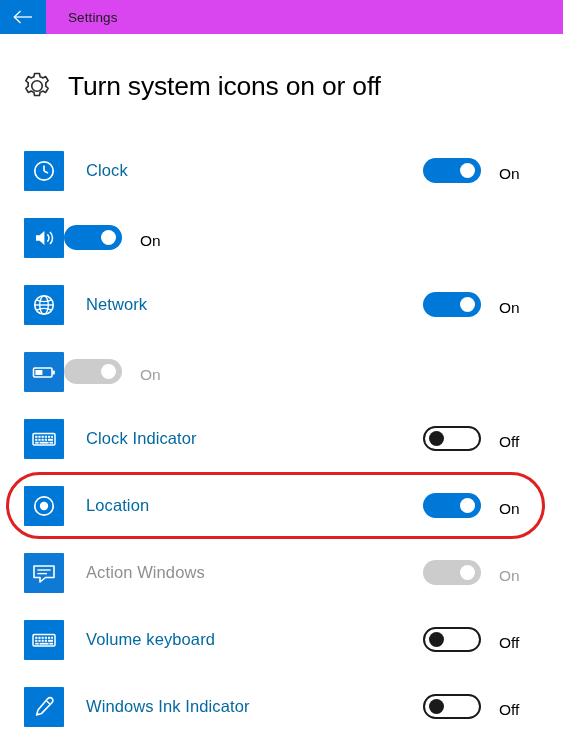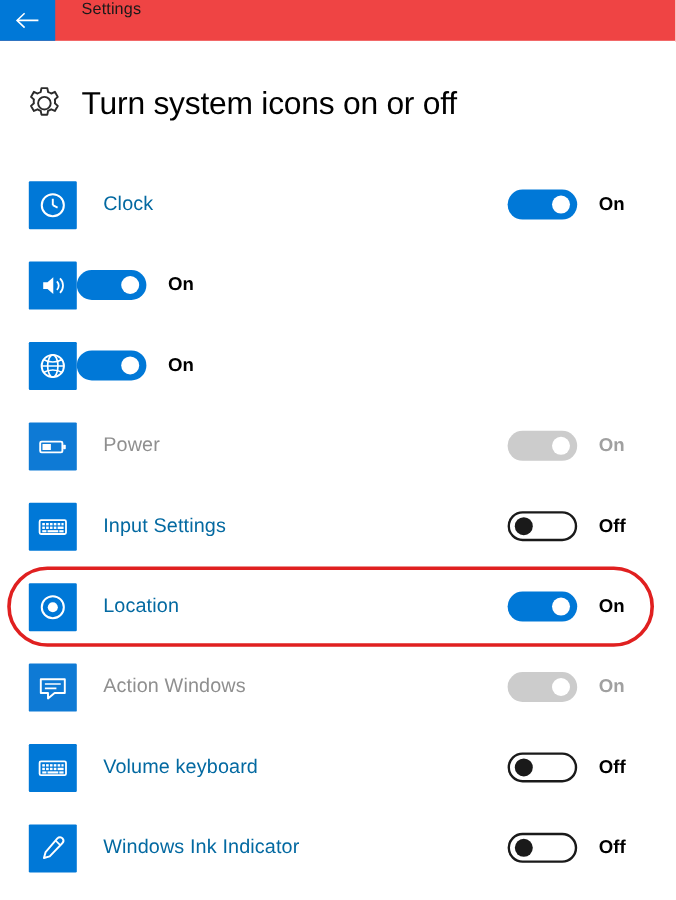--- a/index.html
+++ b/index.html
@@ -13,22 +13,22 @@
     font-family: "Liberation Sans", sans-serif;
     color: #000000;
     overflow: hidden;
     position: relative;
   }
 
   
   .titlebar {
     height: 34px;
     display: flex;
-    align-items: flex-start;
-    background: #ef4444;
+    align-items: center;
+    background: #d946ef;
     border-bottom: 1px solid #ffffff;
   }
   .back-btn {
     width: 46px;
     height: 34px;
     background: #0078d7;
     display: flex;
     align-items: center;
     justify-content: center;
   }
@@ -87,24 +87,23 @@
     font-size: 16.5px;
     color: #0369a1;
     flex: 1 1 auto;
     letter-spacing: 0.1px;
   }
   .row-label.dim { color: #8f8f8f; }
 
   
   .toggle-wrap {
     display: flex;
-    align-items: center;
+    align-items: flex-end;
     width: 140px;
     flex: 0 0 140px;
-    font-weight: bold;
   }
   .toggle {
     width: 58px;
     height: 25px;
     border-radius: 13px;
     position: relative;
     flex: 0 0 58px;
     box-sizing: border-box;
   }
   .toggle.on {
@@ -206,36 +205,36 @@
     <div class="row">
       <div class="row-icon">
         <svg width="26" height="26" viewBox="0 0 26 26">
         <circle cx="13" cy="13" r="9.3" fill="none" stroke="#ffffff" stroke-width="1.6"></circle>
         <ellipse cx="13" cy="13" rx="4.3" ry="9.3" fill="none" stroke="#ffffff" stroke-width="1.4"></ellipse>
         <line x1="3.7" y1="13" x2="22.3" y2="13" stroke="#ffffff" stroke-width="1.4"></line>
         <path d="M5.4 7.6c2 1.3 4.7 2 7.6 2s5.6-.7 7.6-2" fill="none" stroke="#ffffff" stroke-width="1.3"></path>
         <path d="M5.4 18.4c2-1.3 4.7-2 7.6-2s5.6.7 7.6 2" fill="none" stroke="#ffffff" stroke-width="1.3"></path>
       </svg>
       </div>
+      <div class="row-label">Network</div>
       <div class="toggle-wrap">
         <div class="toggle on">
           <div class="knob"></div>
         </div>
         <span class="toggle-state">On</span>
       </div>
     </div>
     <div class="row">
       <div class="row-icon disabled">
         <svg width="28" height="26" viewBox="0 0 28 26">
         <rect x="3.5" y="9" width="18.5" height="9" rx="1.2" fill="none" stroke="#ffffff" stroke-width="1.6"></rect>
         <rect x="22.6" y="11.6" width="2.2" height="3.8" rx="0.6" fill="#ffffff"></rect>
         <rect x="5.4" y="11" width="7" height="5" fill="#ffffff"></rect>
       </svg>
       </div>
-      <div class="row-label dim">Power</div>
       <div class="toggle-wrap">
         <div class="toggle disabled">
           <div class="knob"></div>
         </div>
         <span class="toggle-state dim">On</span>
       </div>
     </div>
     <div class="row">
       <div class="row-icon">
         <svg width="28" height="26" viewBox="0 0 28 26">
@@ -251,21 +250,21 @@
             <rect x="8.4" y="12.8" width="2.2" height="2"></rect>
           <rect x="11.6" y="12.8" width="2.2" height="2"></rect>
             <rect x="14.8" y="12.8" width="2.2" height="2"></rect>
           <rect x="18" y="12.8" width="5" height="2"></rect>
           <rect x="5.2" y="15.8" width="3.5" height="1.8"></rect>
             <rect x="9.6" y="15.8" width="9" height="1.8"></rect>
           <rect x="19.4" y="15.8" width="3.6" height="1.8"></rect>
         </g>
       </svg>
       </div>
-      <div class="row-label">Input Settings</div>
+      <div class="row-label">Clock Indicator</div>
       <div class="toggle-wrap">
         <div class="toggle off">
           <div class="knob"></div>
         </div>
         <span class="toggle-state">Off</span>
       </div>
     </div>
     <div class="row highlighted">
       <div class="row-icon">
         <svg width="26" height="26" viewBox="0 0 26 26">

